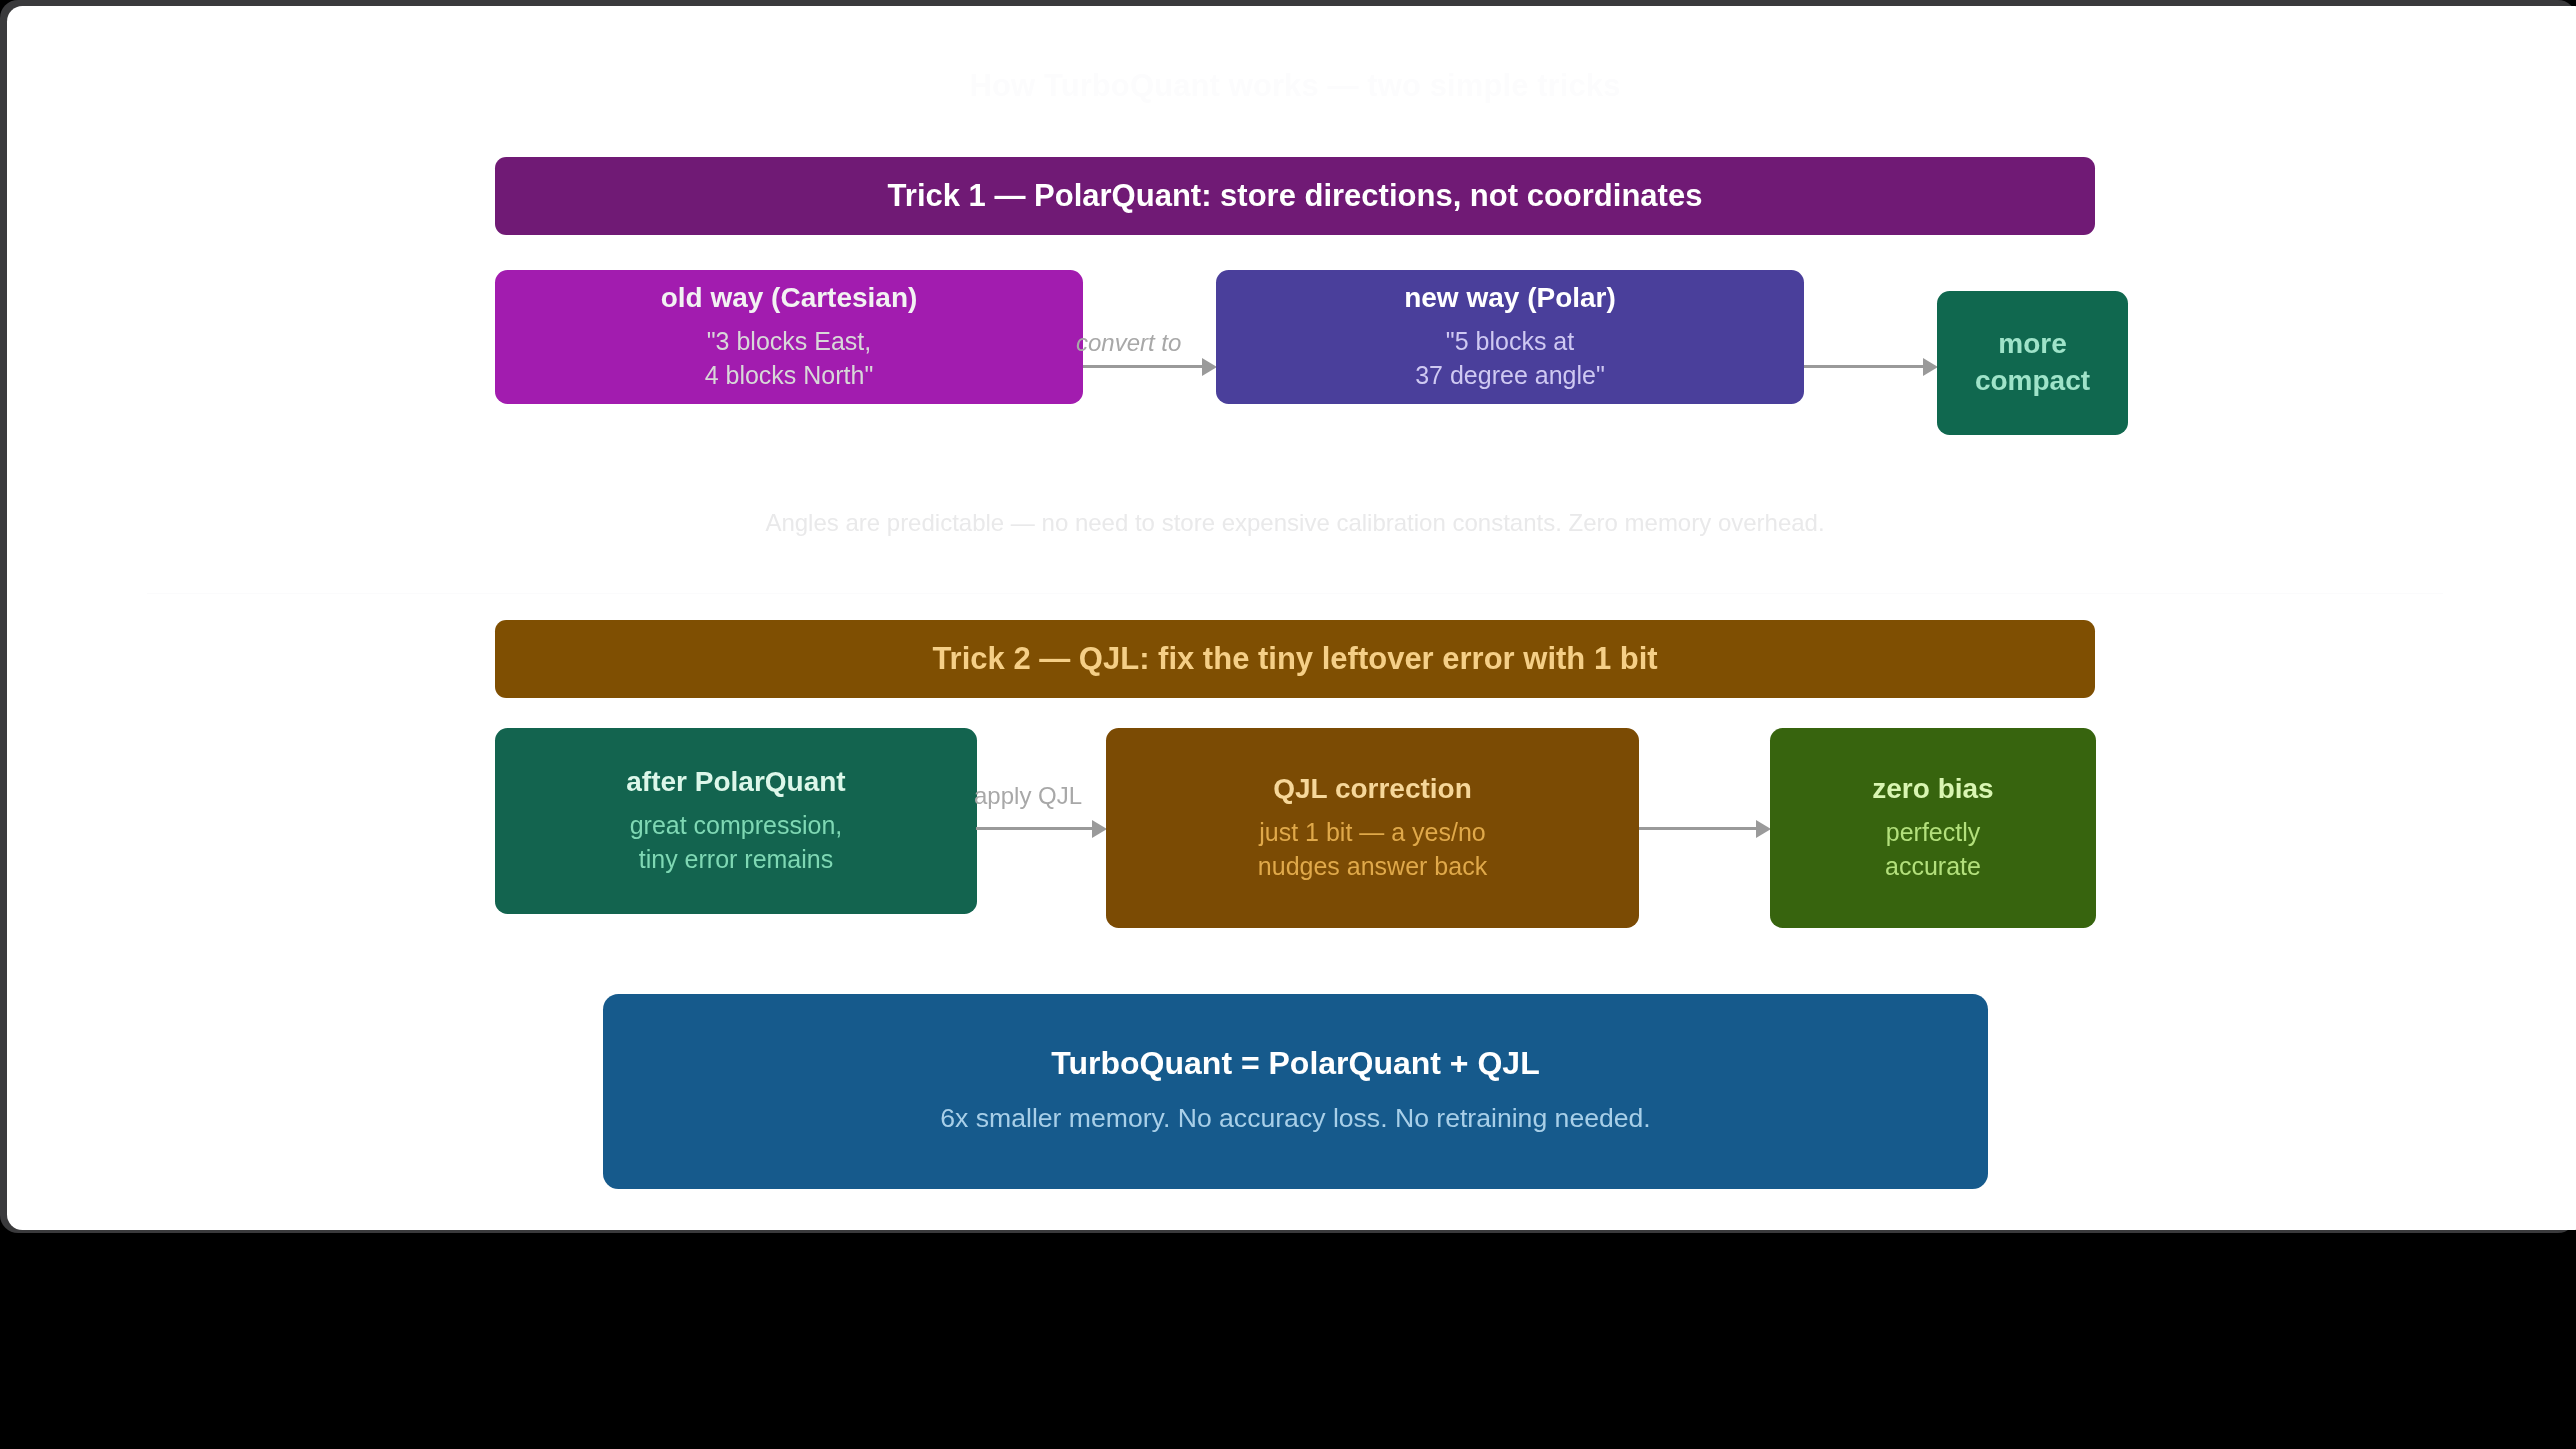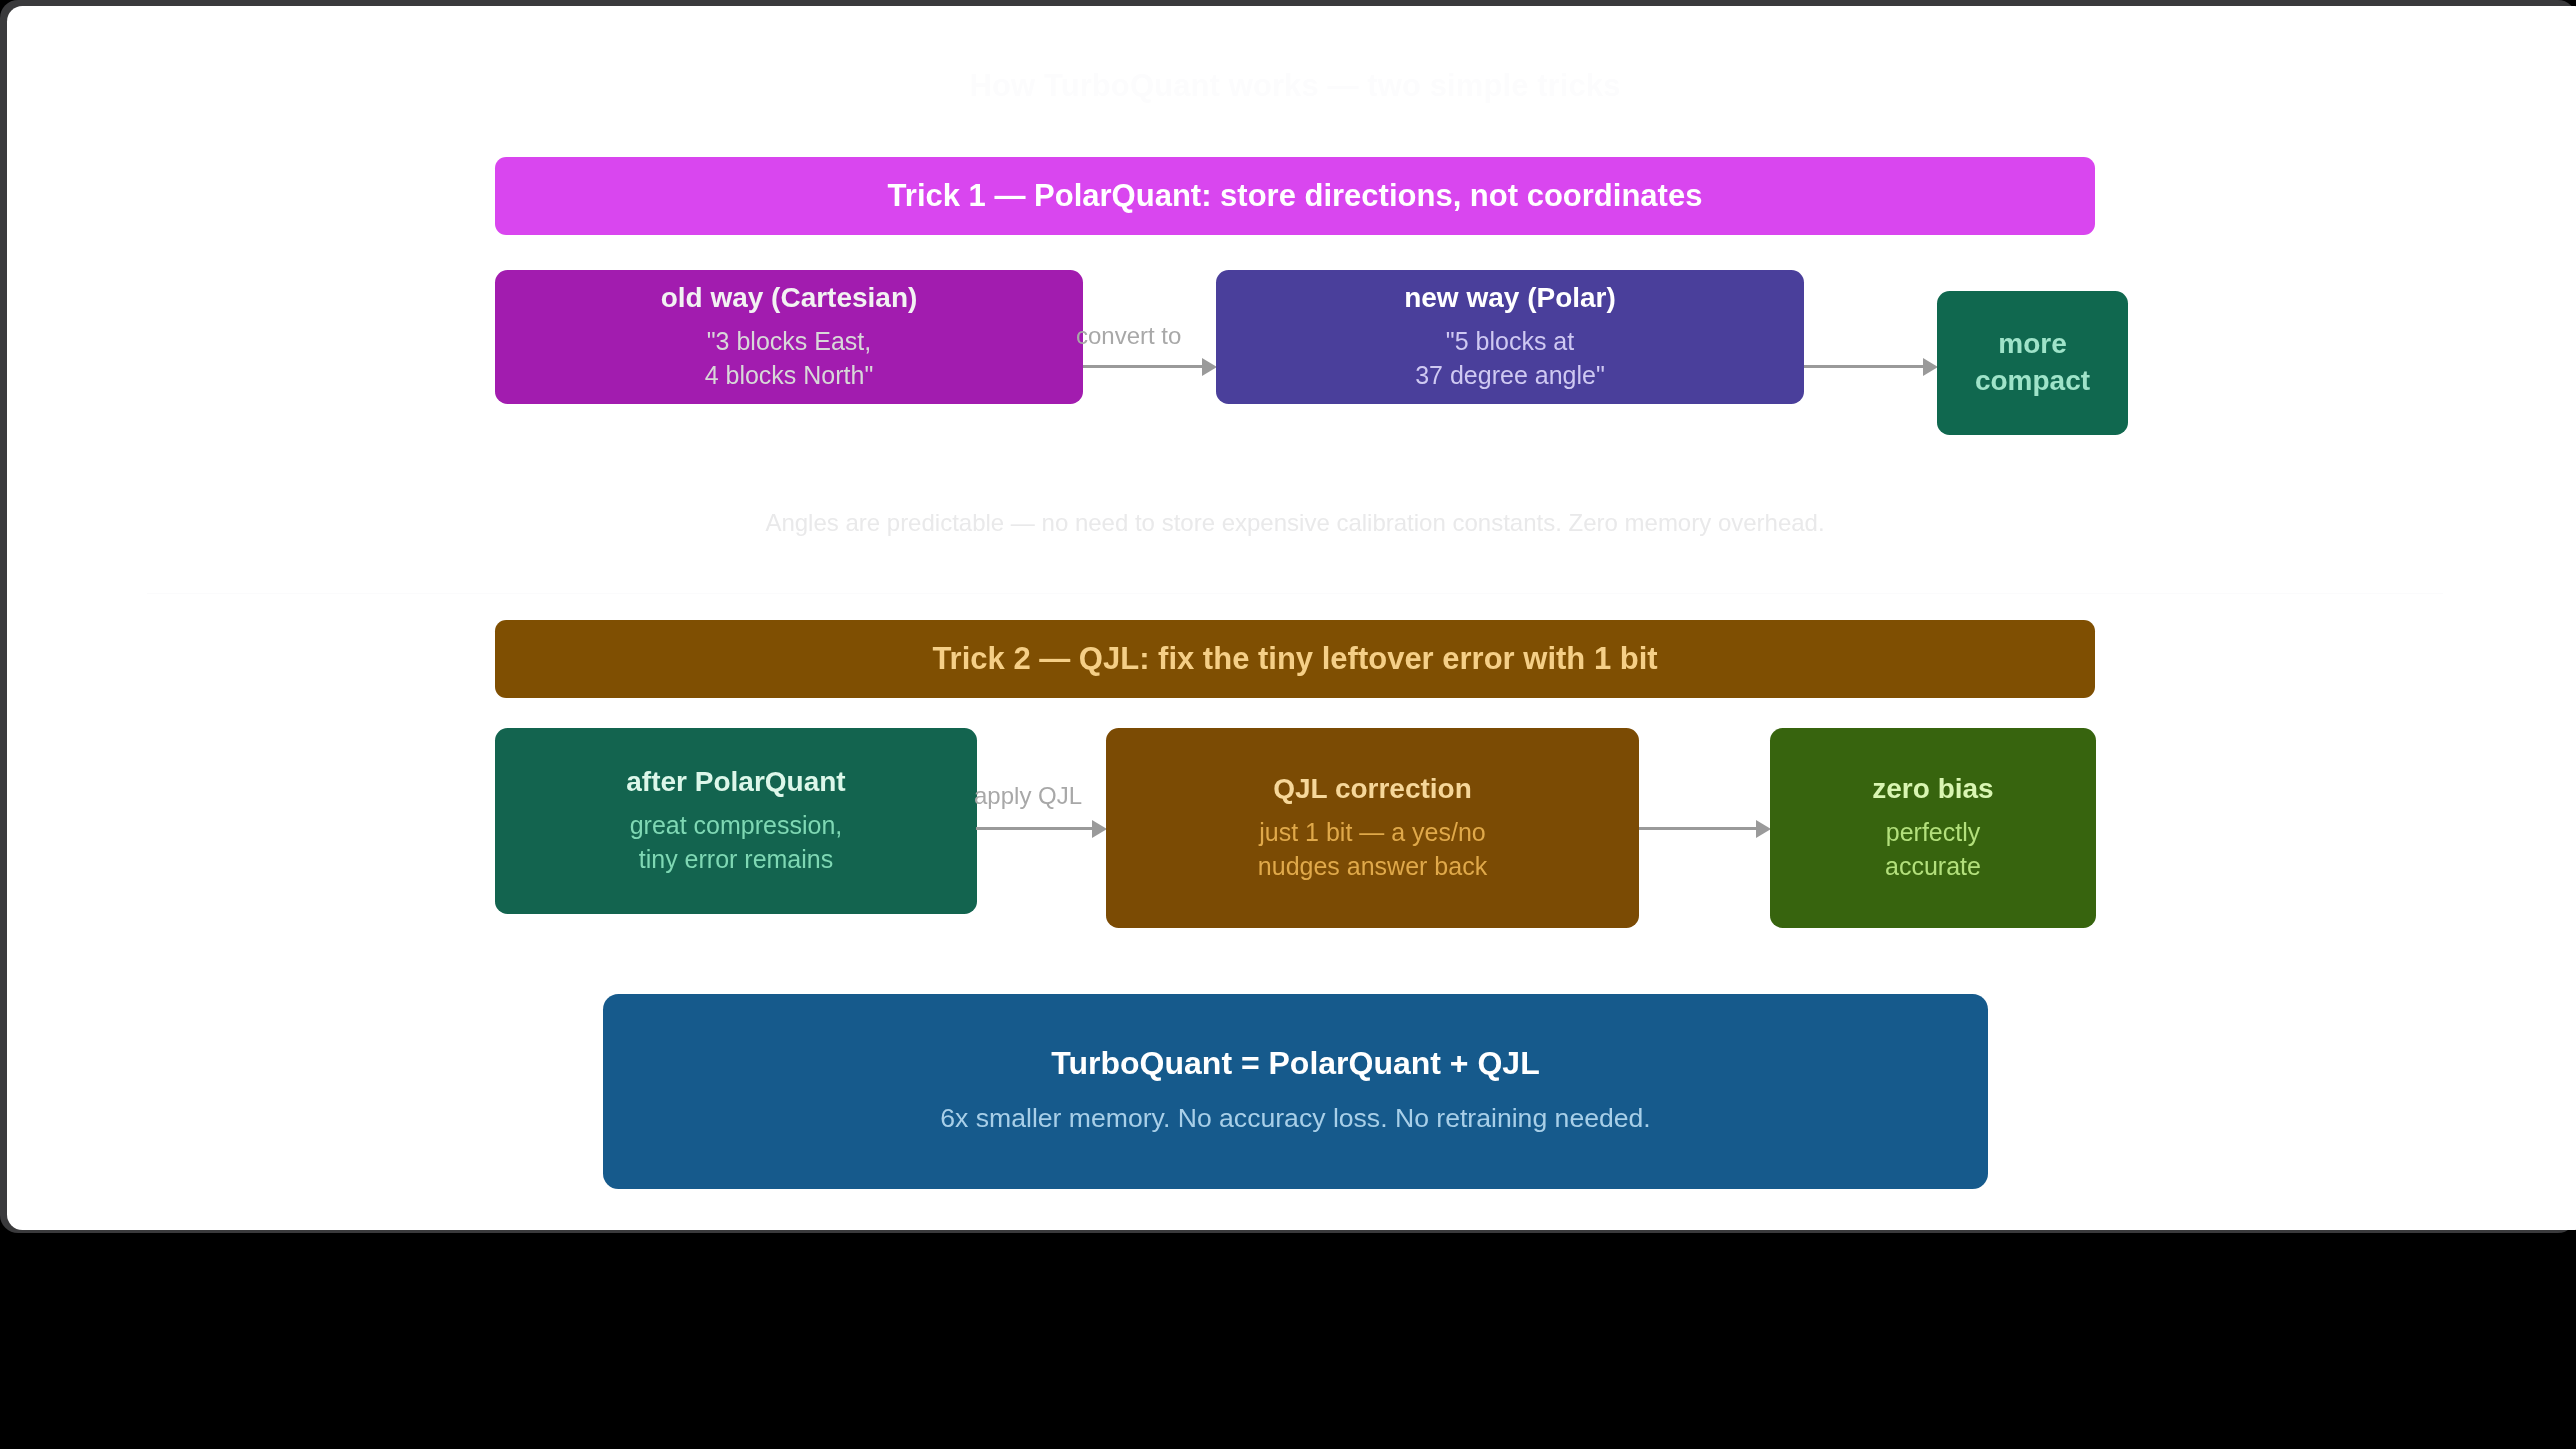--- a/index.html
+++ b/index.html
@@ -65,21 +65,21 @@
     border-radius: 11.2px;
     display: flex;
     align-items: center;
     justify-content: center;
     font-size: 31px;
     font-weight: bold;
     white-space: nowrap;
   }
   #banner-trick1 {
     left: 488px; top: 151px; width: 1600px;
-    background: #d946ef;
+    background: #701a75;
     color: #ffffff;
   }
   #banner-trick2 {
     left: 488px; top: 614px; width: 1600px;
     background: #7f4f02;
     color: #f5cf87;
   }
 
   
   .node {
@@ -199,21 +199,21 @@
   #arrow-2 { left: 1797px; top: 347px; width: 134px; }
   #arrow-3 { left: 969px; top: 809px; width: 131px; }
   #arrow-4 { left: 1632px; top: 809px; width: 132px; }
 
   .arrow-label {
     position: absolute;
     font-size: 24px;
     color: #a8a8a8;
     white-space: nowrap;
   }
-  #arrow-label-1 { left: 1069px; top: 316px; }
+  #arrow-label-1 { left: 1069px; top: 323px; font-style: italic; }
   #arrow-label-2 { left: 967px; top: 776px; }
 
   
   #section-divider {
     position: absolute;
     left: 140px; top: 587px;
     width: 2296px; height: 0.7px;
     background: #fbfbfc;
   }
 </style>

